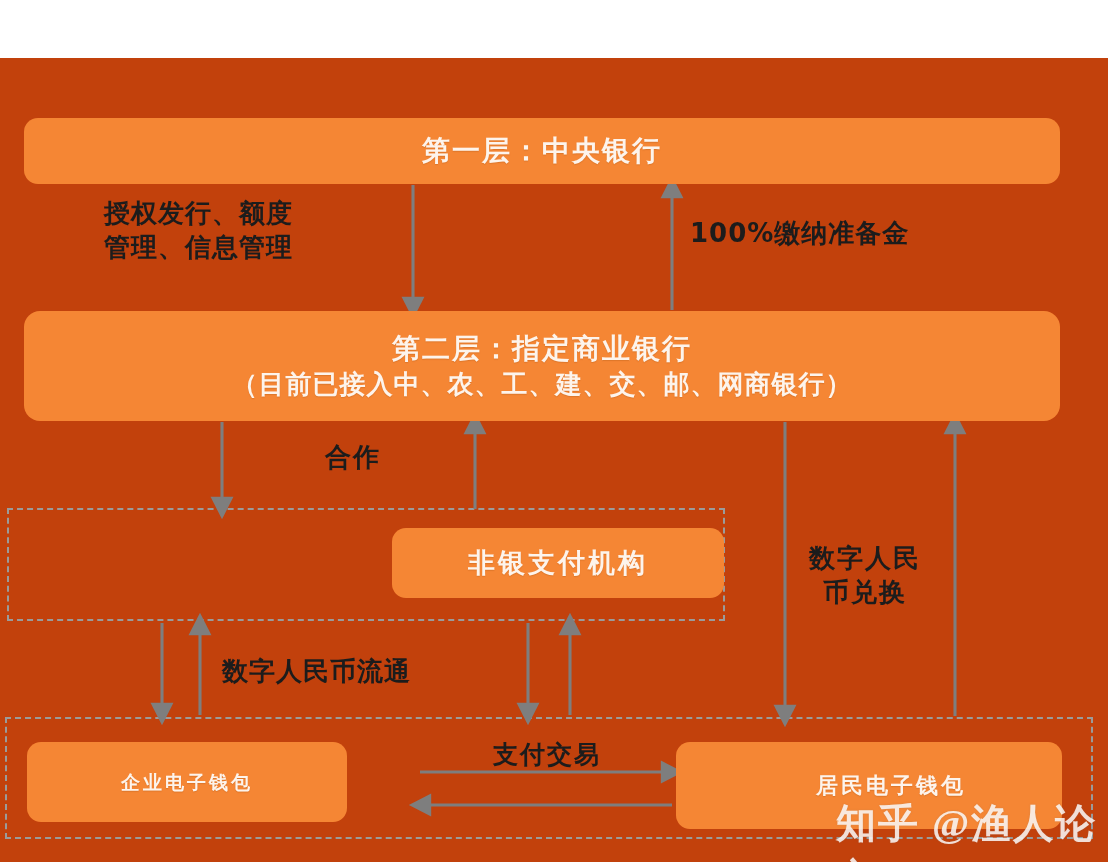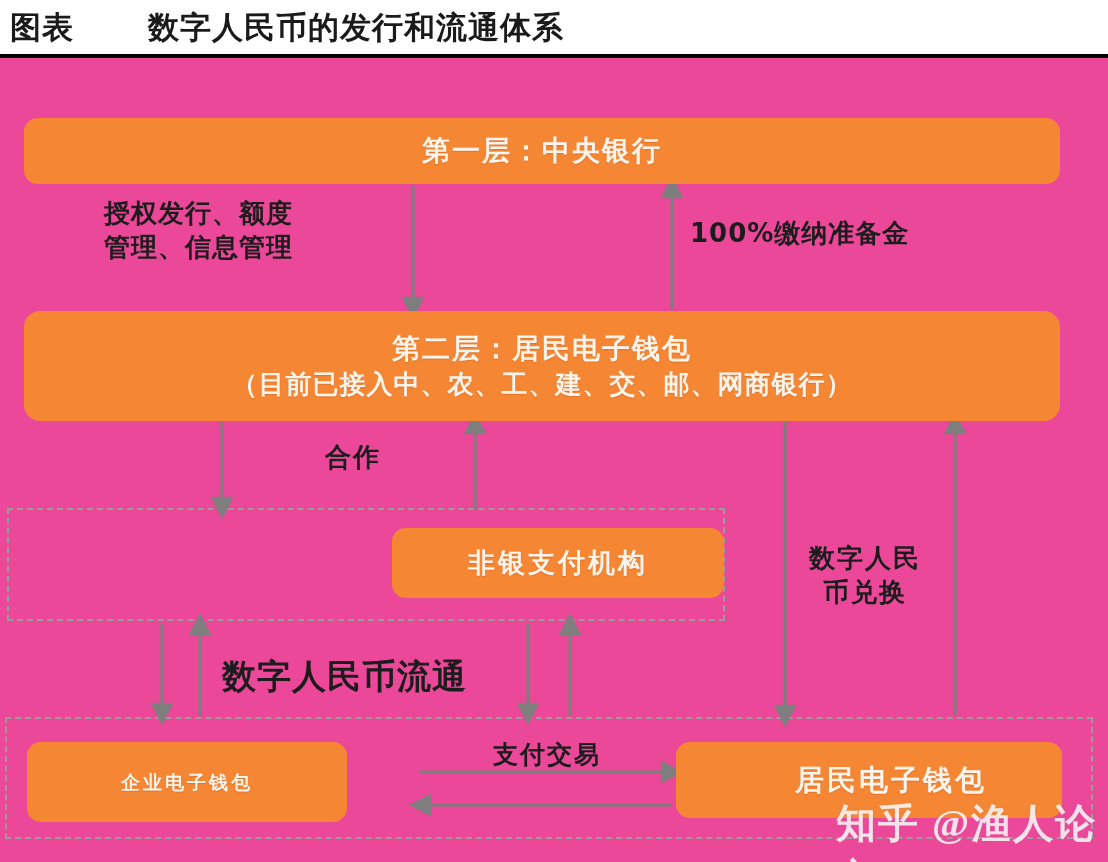--- a/index.html
+++ b/index.html
@@ -54,21 +54,21 @@
     left: 0; top: 54px;
     width: 1108px; height: 4px;
     background: #000000;
   }
 
   
   #diagram {
     position: absolute;
     left: 0; top: 58px;
     width: 1108px; height: 804px;
-    background: #ec4899;
+    background: #c2410c;
   }
 
   
   .obox {
     position: absolute;
     background: #f58634;
     border-radius: 14px;
     display: flex;
     flex-direction: column;
     align-items: center;
@@ -119,22 +119,22 @@
 
   #box-enterprise-wallet {
     left: 27px; top: 684px;
     width: 320px; height: 80px;
     font-size: 19px;
     letter-spacing: 3px;
   }
 
   #box-resident-wallet {
     left: 676px; top: 684px;
-    width: 386px; height: 76px;
-    font-size: 29px;
+    width: 386px; height: 87px;
+    font-size: 22px;
     letter-spacing: 3px;
     padding-left: 44px;
   }
 
   
   .dashed-group {
     position: absolute;
     border: 2px dashed #9b9b9b;
     background: transparent;
   }
@@ -187,21 +187,21 @@
   }
   #lbl-exchange {
     left: 790px; top: 483px;
     width: 150px;
     font-size: 26px;
     letter-spacing: 2px;
   }
   #lbl-circulation {
     left: 222px; top: 596px;
     width: 280px;
-    font-size: 34px;
+    font-size: 26px;
     letter-spacing: 1px;
     text-align: left;
   }
   #lbl-payment {
     left: 452px; top: 680px;
     width: 190px;
     font-size: 25px;
     letter-spacing: 2px;
   }
 
@@ -215,27 +215,20 @@
     font-family: Liberation Serif, serif;
     letter-spacing: 2px;
     text-shadow: 0 0 2px rgba(120,120,120,0.25);
   }
 </style>
 </head>
 <body>
 
 <div id="canvas">
 
-  <div id="header">
-    <div id="header-inner">
-      <span class="hdr-label">图表</span>
-      <span class="hdr-title">数字人民币的发行和流通体系</span>
-    </div>
-    <div id="header-rule"></div>
-  </div>
 
   <div id="diagram">
 
     <div class="dashed-group" id="group-middle"></div>
     <div class="dashed-group" id="group-bottom"></div>
 
     <svg id="arrows" viewBox="0 0 1108 804" width="1108" height="804">
       <defs>
         <marker id="ah" markerWidth="9" markerHeight="9" refX="4.2" refY="4.4" orient="auto" markerUnits="strokeWidth">
           <path d="M0.6,0.7 L7.8,4.4 L0.6,8.1 Z" fill="#7e7e7e"></path>
@@ -265,21 +258,21 @@
 
         <line x1="672" y1="747" x2="420" y2="747"></line>
       </g>
     </svg>
 
     <div class="obox" id="box-layer1">
       <span>第一层：中央银行</span>
     </div>
 
     <div class="obox" id="box-layer2">
-      <span class="l2-line1">第二层：居民电子钱包</span>
+      <span class="l2-line1">第二层：指定商业银行</span>
       <span class="l2-line2">（目前已接入中、农、工、建、交、邮、网商银行）</span>
     </div>
 
 
     <div class="obox" id="box-nonbank">
       <span>非银支付机构</span>
     </div>
 
     <div class="obox" id="box-enterprise-wallet">
       <span>企业电子钱包</span>

